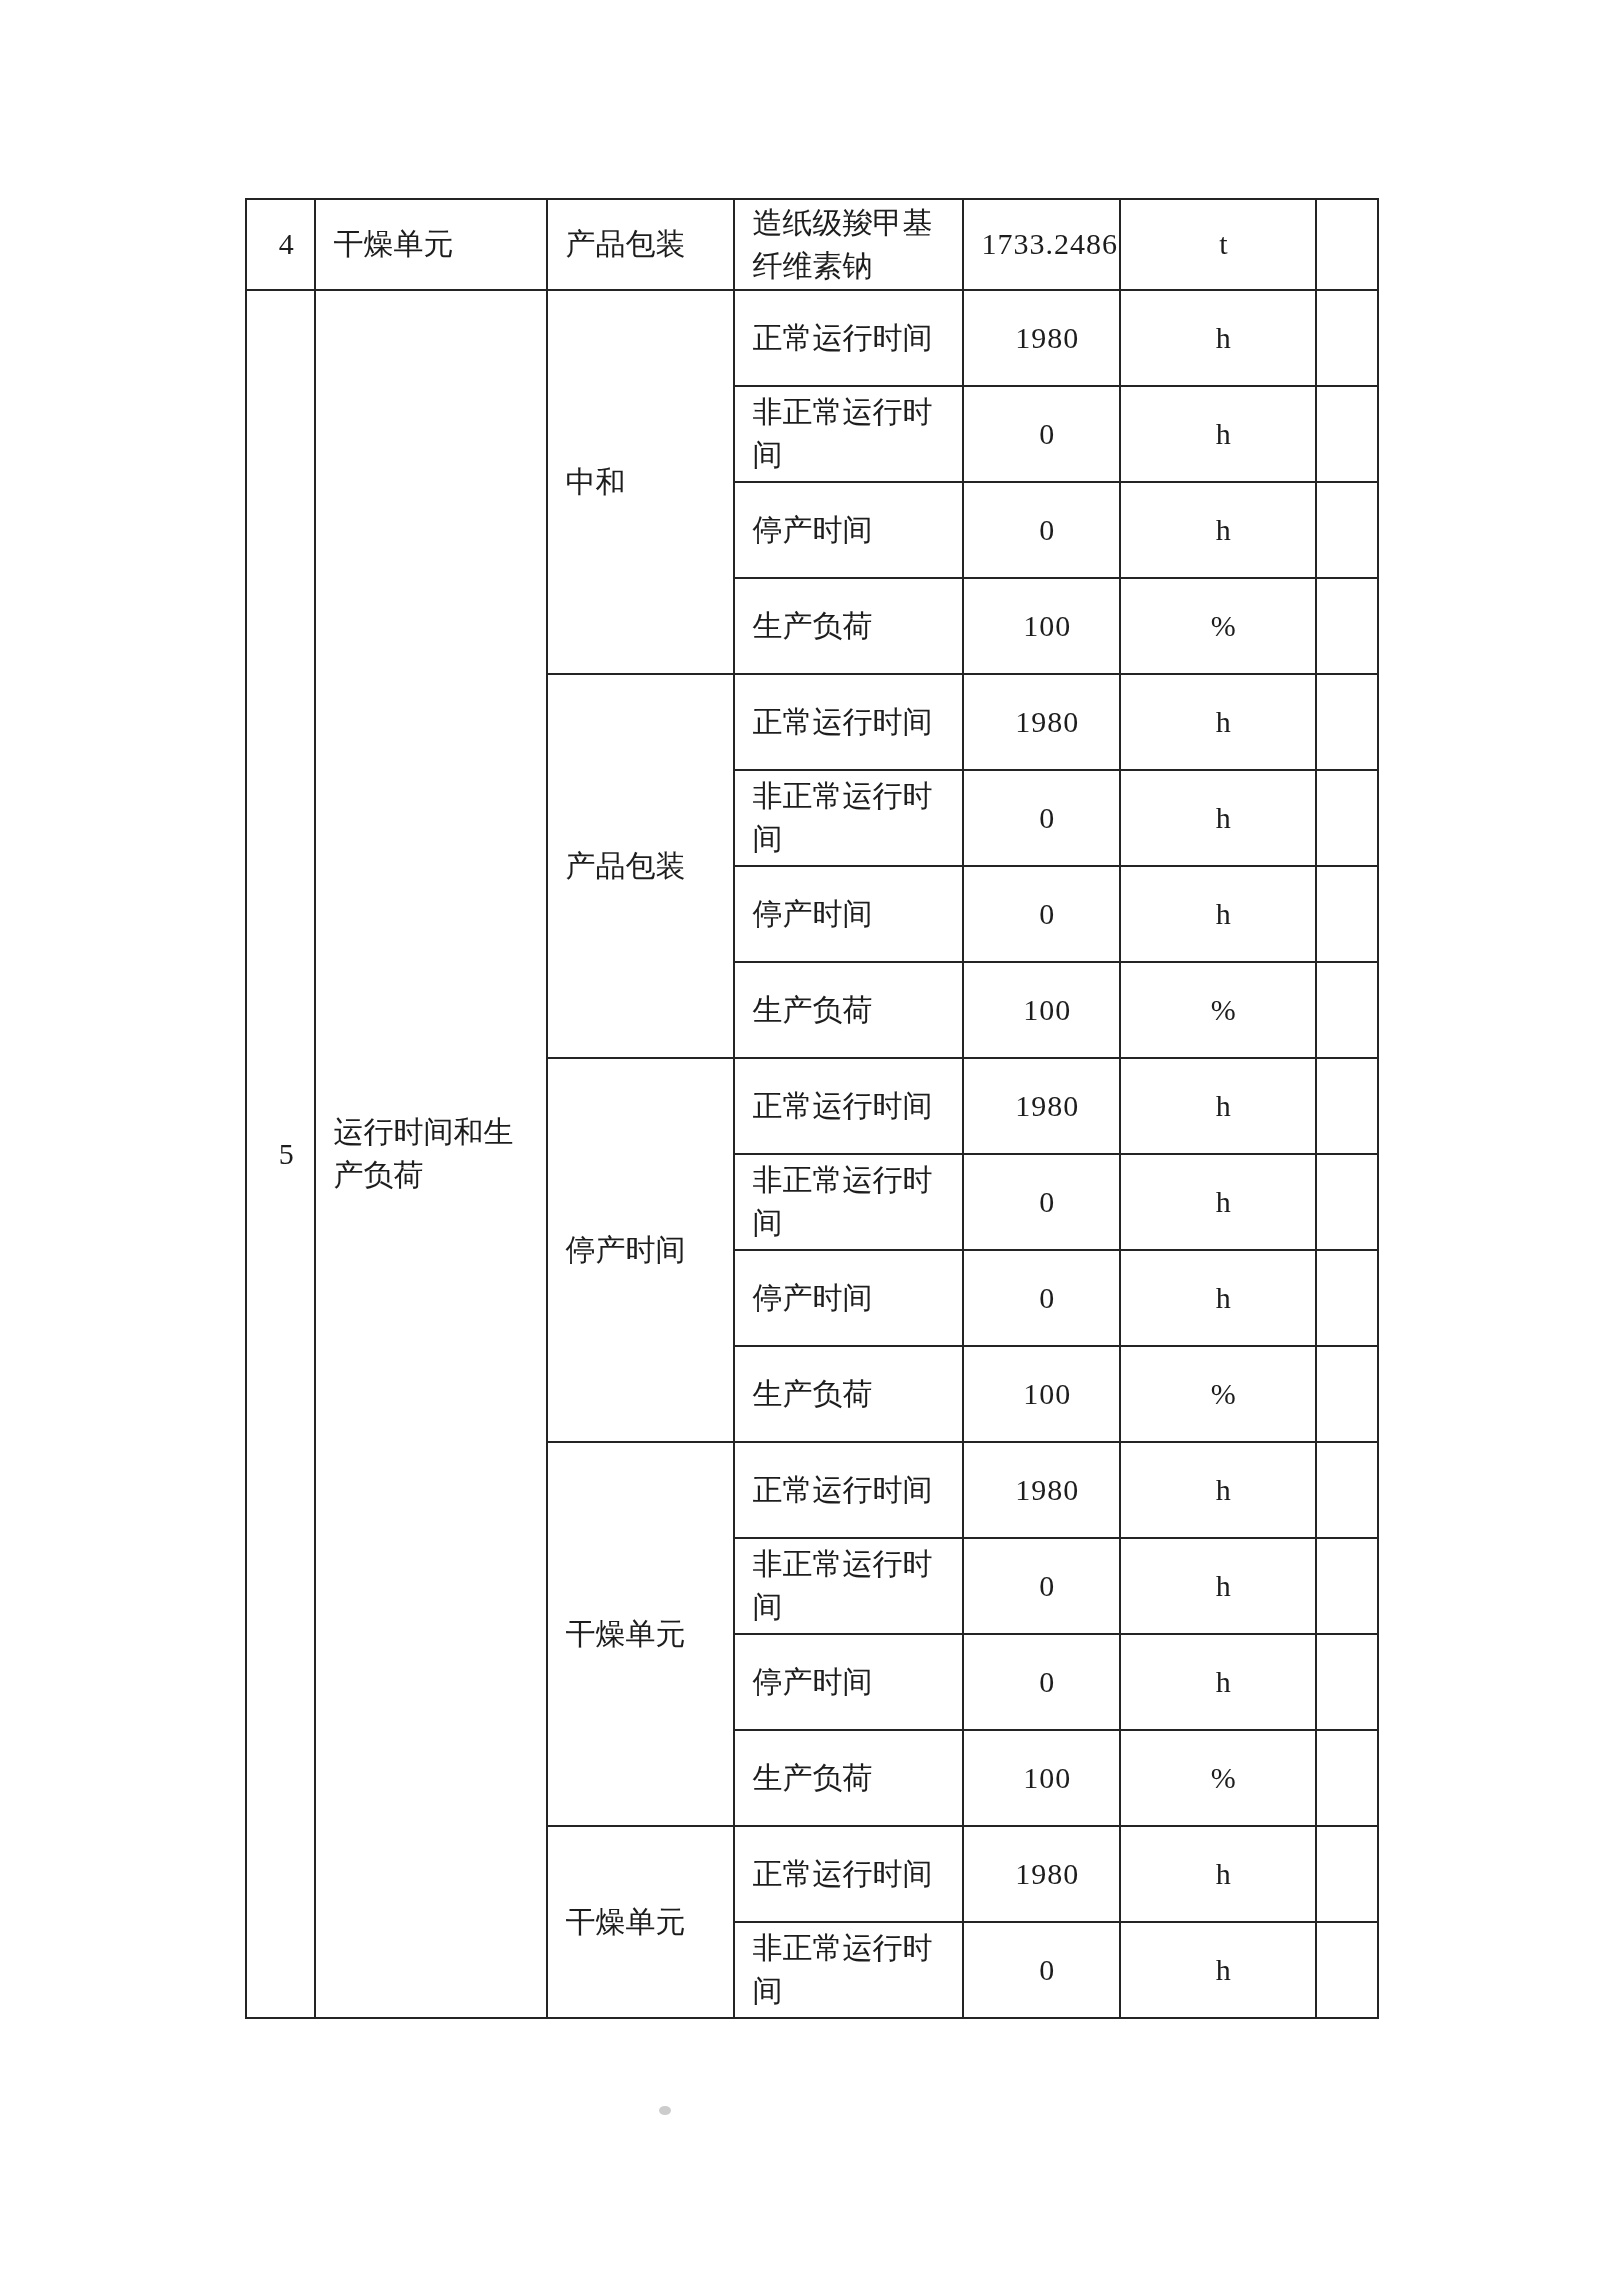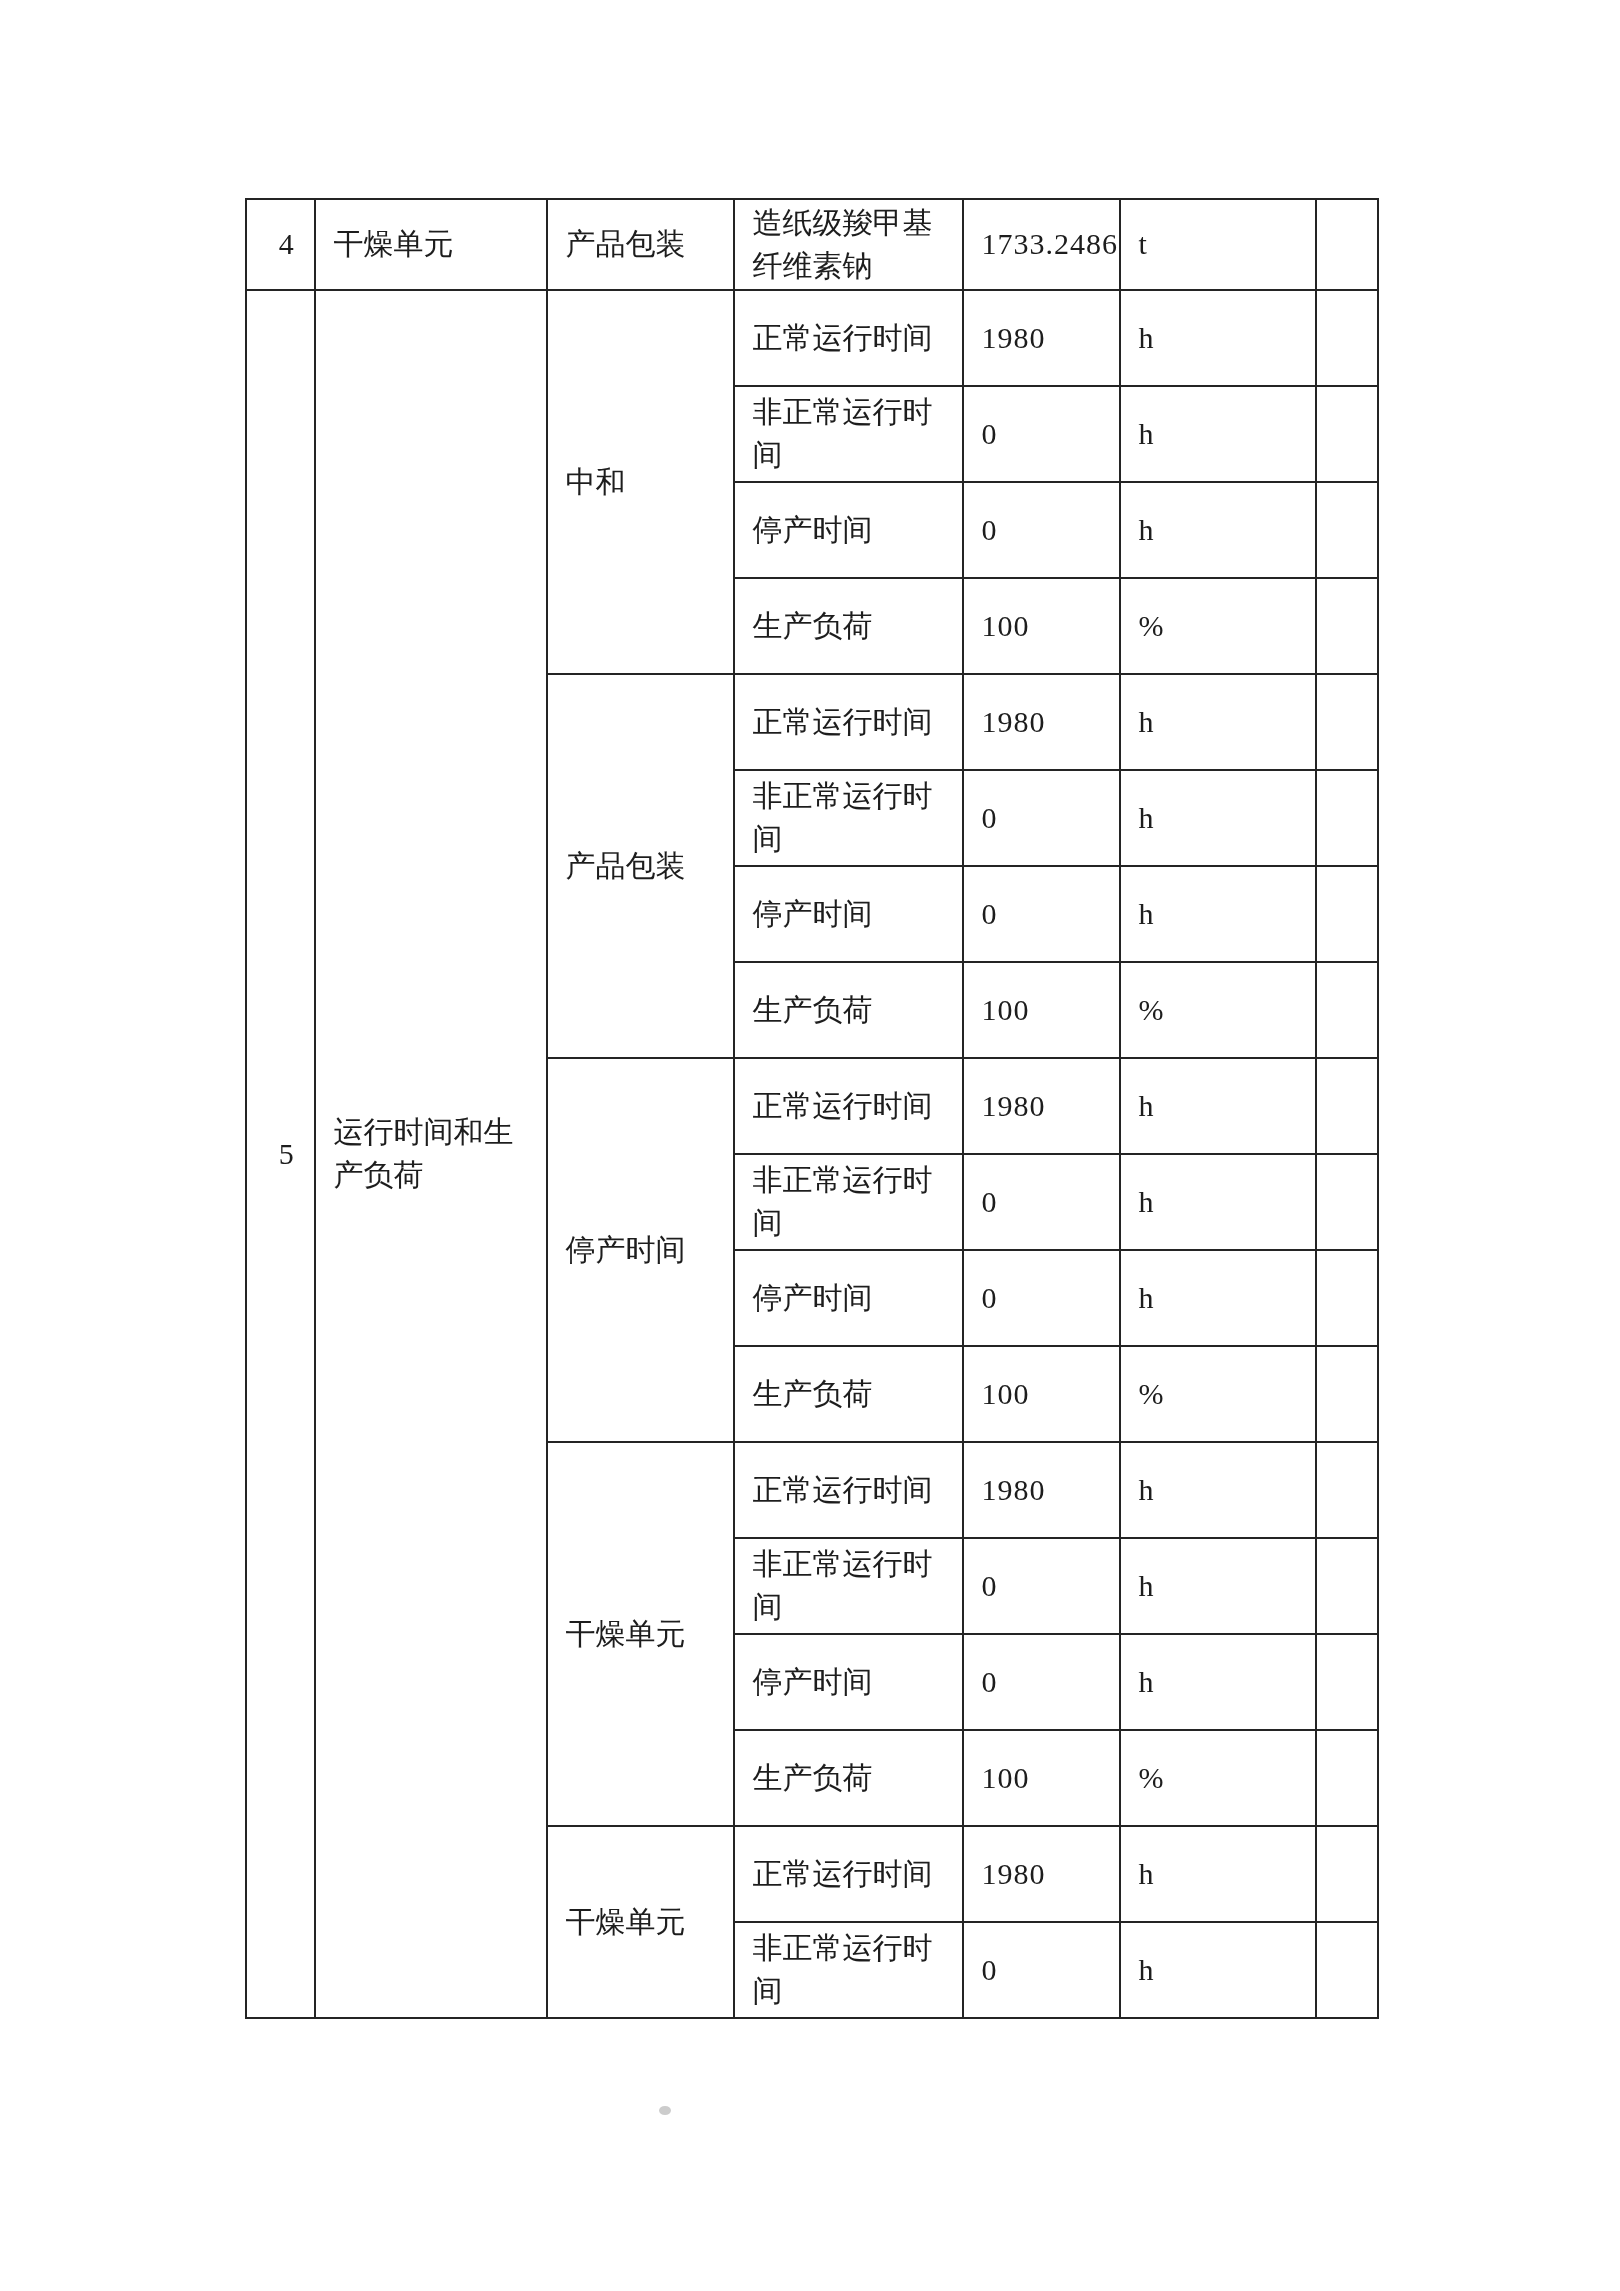--- a/index.html
+++ b/index.html
@@ -31,21 +31,21 @@
     overflow: hidden;
     line-height: 1.42;
     background: #ffffff;
   }
   td.c-idx {
     text-align: center;
     padding: 0;
   }
   tr.r4 { height: 91px; }
   tr.det { height: 96px; }
-  td.c-val, td.c-unit { letter-spacing: 1px; }
+  td.c-val, td.c-unit { letter-spacing: 1px; text-align: center; }
   .speck {
     position: absolute;
     left: 659px;
     top: 2106px;
     width: 11.8px;
     height: 8.8px;
     background: #8f8f8f;
     border-radius: 50%;
     opacity: 0.45;
   }

